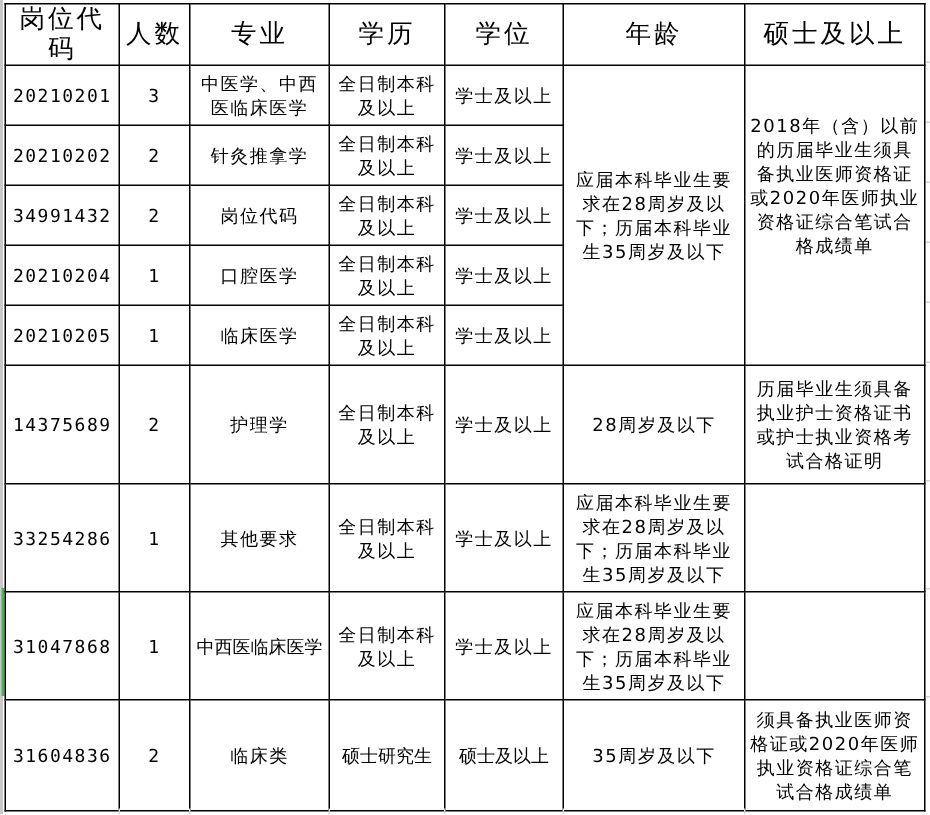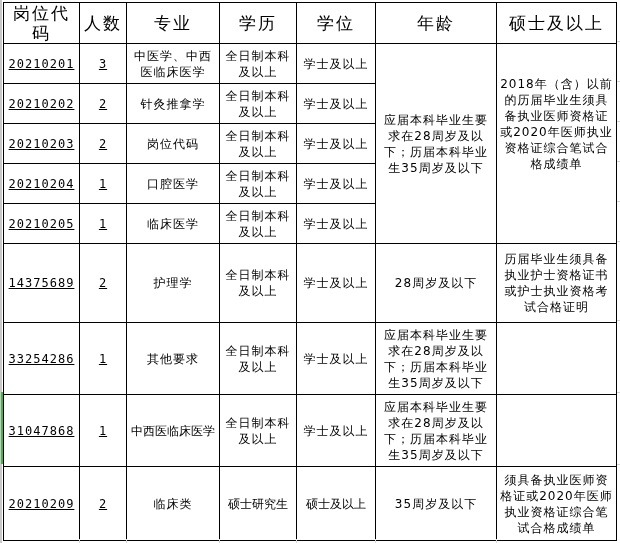--- a/index.html
+++ b/index.html
@@ -12,21 +12,21 @@
   table.grid {
     position: absolute; left: 3px; top: 2px;
     border-collapse: collapse; table-layout: fixed;
   }
   table.grid td, table.grid th {
     border: 1px solid #000; padding: 0 2px; text-align: center; vertical-align: middle;
     font-weight: normal; overflow: hidden; line-height: 16px; font-size: 12px;
     letter-spacing: 1px;
   }
   table.grid th { font-size: 17px; letter-spacing: 2px; height: 38px; line-height: 20px; }
-  .num { font-family: "DejaVu Sans Mono", "Liberation Mono", monospace; font-size: 12px; letter-spacing: 0; text-decoration: underline; }
+  .num { font-family: "DejaVu Sans Mono", "Liberation Mono", monospace; font-size: 12px; letter-spacing: 0; }
   .bottom-tail { position: absolute; top: 539px; height: 4px; width: 1px; background: #d4d4d4; }
 </style>
 </head>
 <body>
 
 <div class="left-gutter"></div>
 <div class="sel-mark"></div>
 <div class="right-grid">
   <i style="top:41px"></i>
     <i style="top:81px"></i>
@@ -71,21 +71,21 @@
       <td rowspan="5" style="padding-bottom:40px">2018年（含）以前的历届毕业生须具备执业医师资格证或2020年医师执业资格证综合笔试合格成绩单</td>
     </tr>
     <tr style="height:40px">
       <td class="num">20210202</td>
       <td class="num">2</td>
       <td>针灸推拿学</td>
       <td>全日制本科及以上</td>
       <td>学士及以上</td>
     </tr>
     <tr style="height:40px">
-      <td class="num">20210203</td>
+      <td class="num">34991432</td>
       <td class="num">2</td>
       <td>岗位代码</td>
       <td>全日制本科及以上</td>
       <td>学士及以上</td>
     </tr>
     <tr style="height:40px">
       <td class="num">20210204</td>
       <td class="num">1</td>
       <td>口腔医学</td>
       <td>全日制本科及以上</td>
@@ -119,21 +119,21 @@
     <tr style="height:72px">
       <td class="num">31047868</td>
       <td class="num">1</td>
       <td style="letter-spacing:0">中西医临床医学</td>
       <td>全日制本科及以上</td>
       <td>学士及以上</td>
       <td>应届本科毕业生要求在28周岁及以下；历届本科毕业生35周岁及以下</td>
       <td></td>
     </tr>
     <tr style="height:74px">
-      <td class="num">20210209</td>
+      <td class="num">31604836</td>
       <td class="num">2</td>
       <td>临床类</td>
       <td style="letter-spacing:0">硕士研究生</td>
       <td style="letter-spacing:0">硕士及以上</td>
       <td>35周岁及以下</td>
       <td>须具备执业医师资格证或2020年医师执业资格证综合笔试合格成绩单</td>
     </tr>
   </tbody>
 </table>
 

